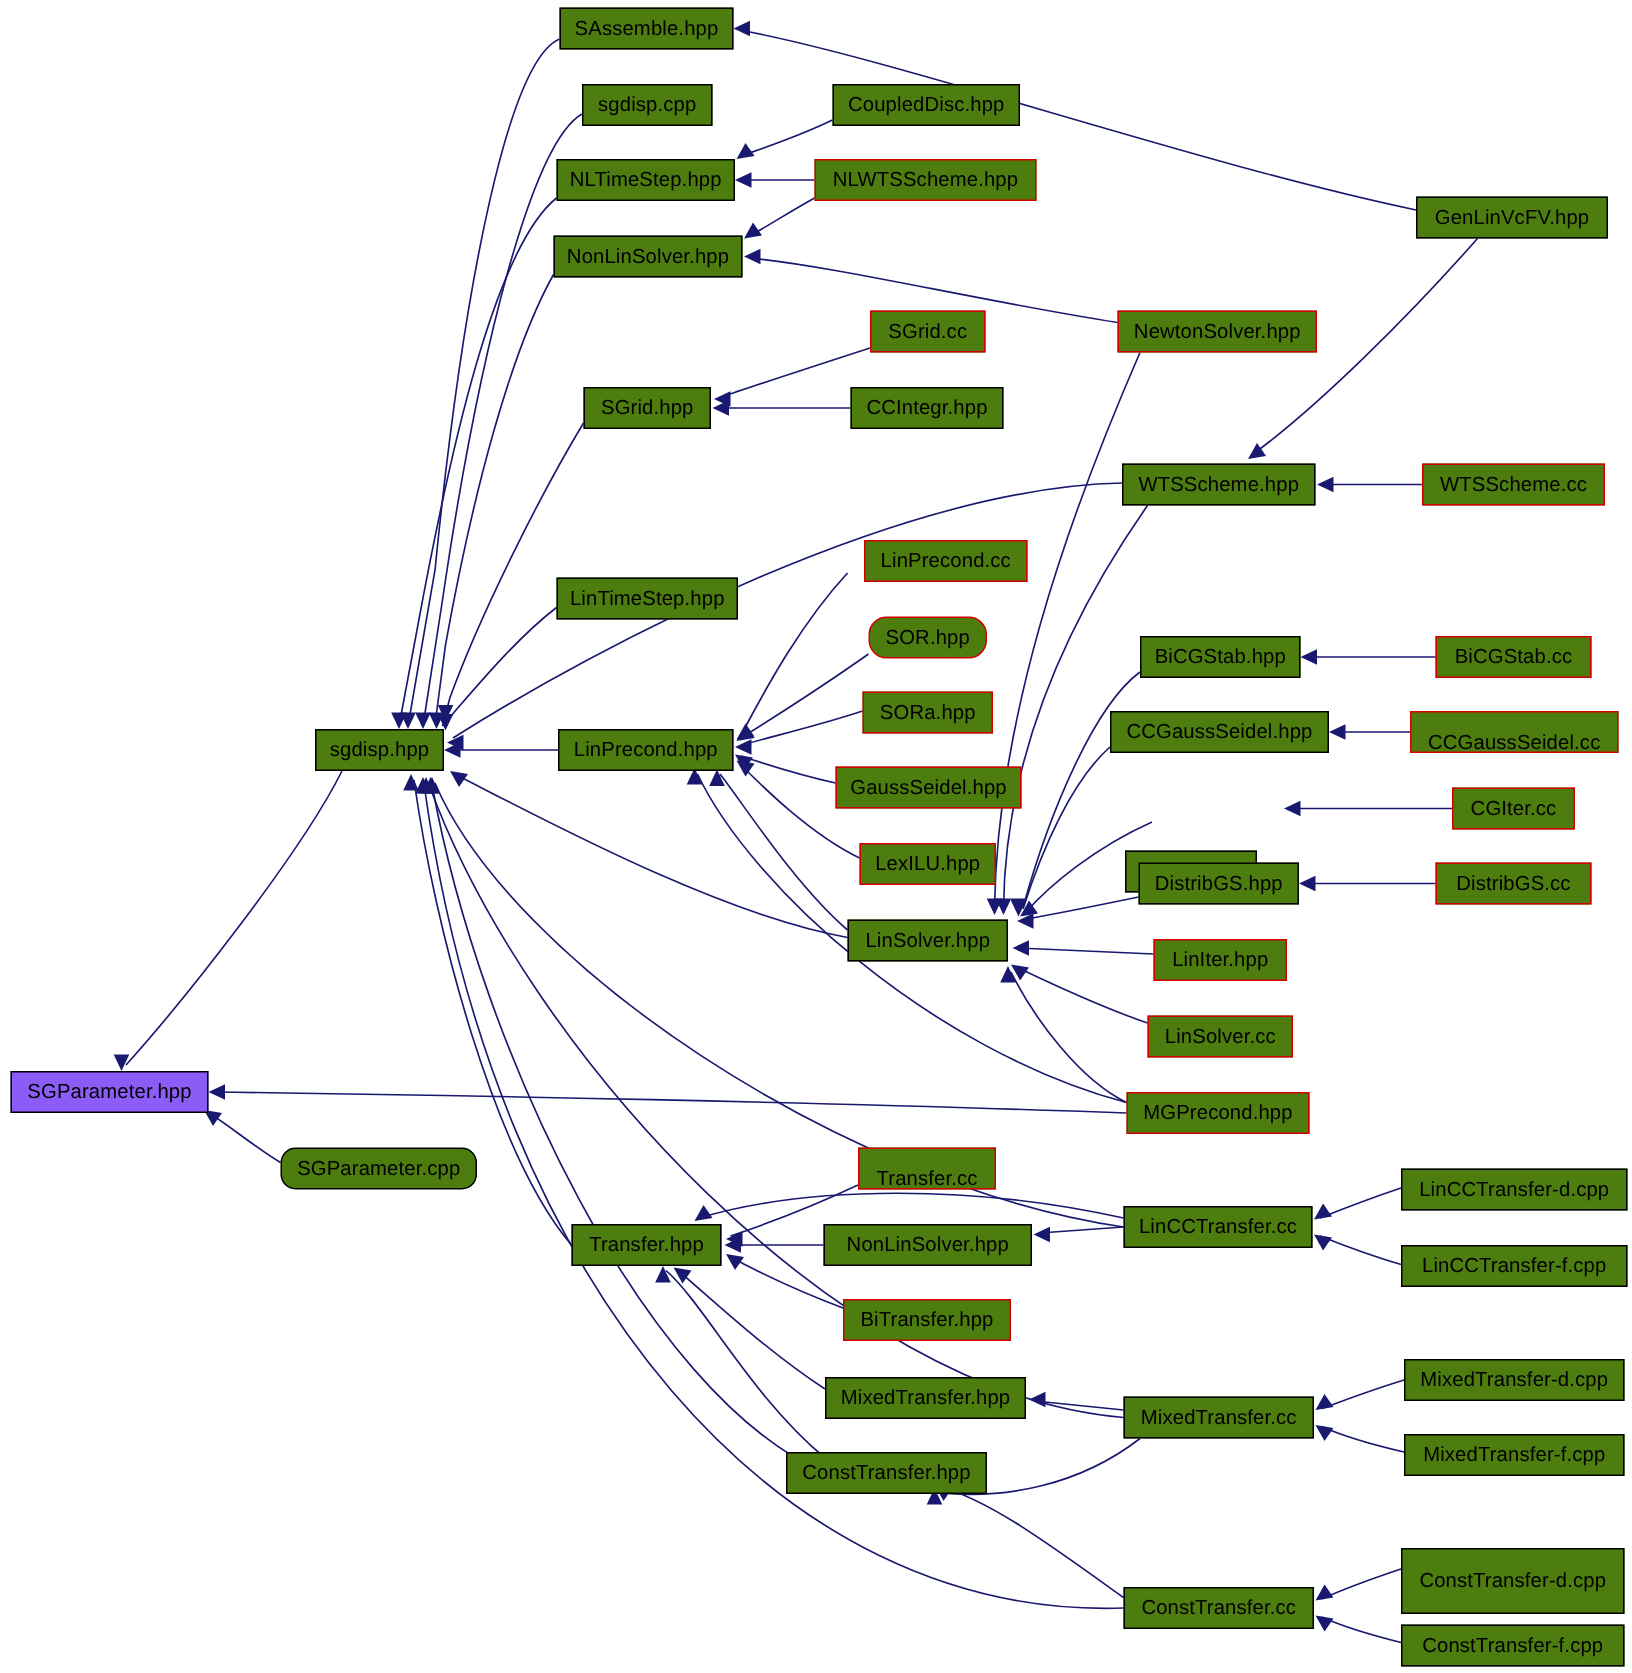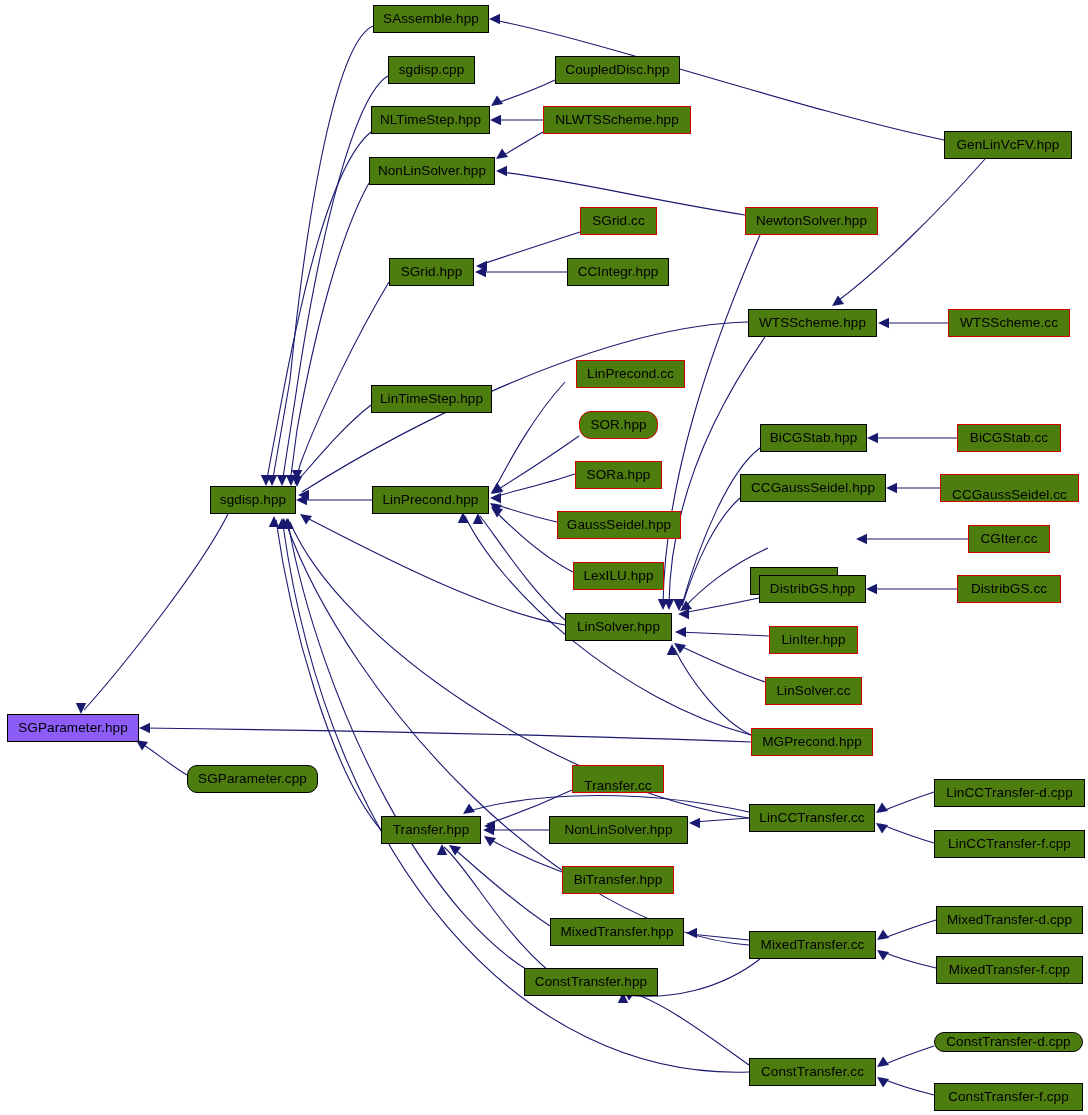--- a/index.html
+++ b/index.html
@@ -326,21 +326,21 @@
       </div>
       <div class="node-box" style="left: 749px; top: 931px; width: 127px; height: 28px;">
         <span class="node-label">MixedTransfer.cc</span>
       </div>
       <div class="node-box" style="left: 936px; top: 956px; width: 147px; height: 28px;">
         <span class="node-label">MixedTransfer-f.cpp</span>
       </div>
       <div class="node-box" style="left: 524px; top: 968px; width: 134px; height: 28px;">
         <span class="node-label">ConstTransfer.hpp</span>
       </div>
-      <div class="node-box" style="left: 934px; top: 1032px; width: 149px; height: 20px; border-radius: 10px;">
+      <div class="node-box" style="left: 934px; top: 1032px; width: 149px; height: 44px;">
         <span class="node-label">ConstTransfer-d.cpp</span>
       </div>
       <div class="node-box" style="left: 749px; top: 1058px; width: 127px; height: 28px;">
         <span class="node-label">ConstTransfer.cc</span>
       </div>
       <div class="node-box" style="left: 934px; top: 1083px; width: 149px; height: 28px; text-align: center;">
         <span class="node-label">ConstTransfer-f.cpp</span>
       </div>
     </div>
 

